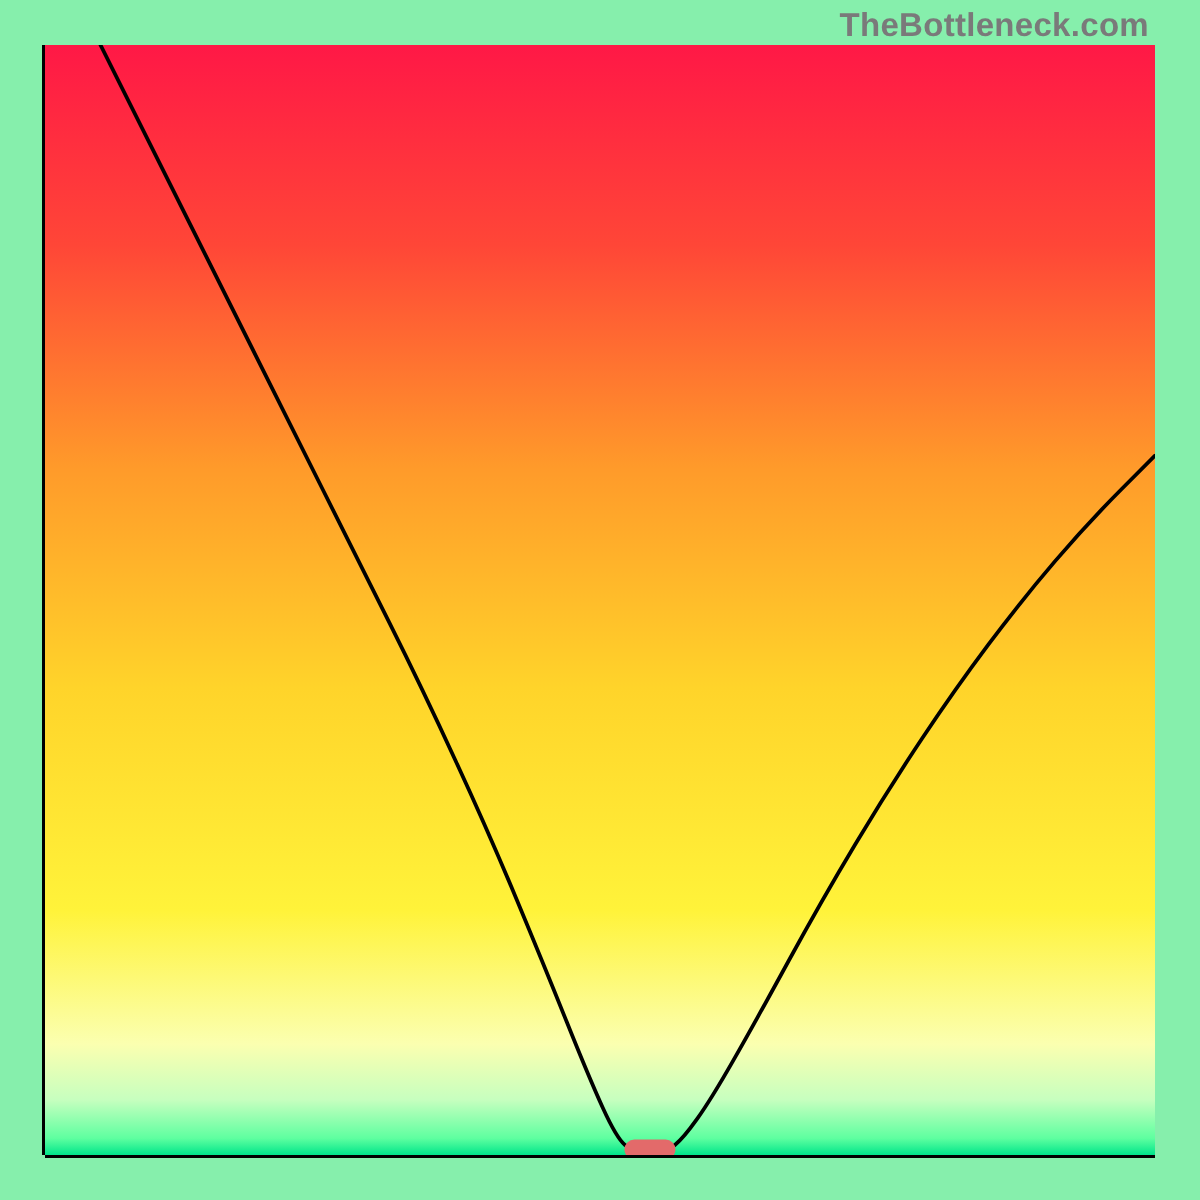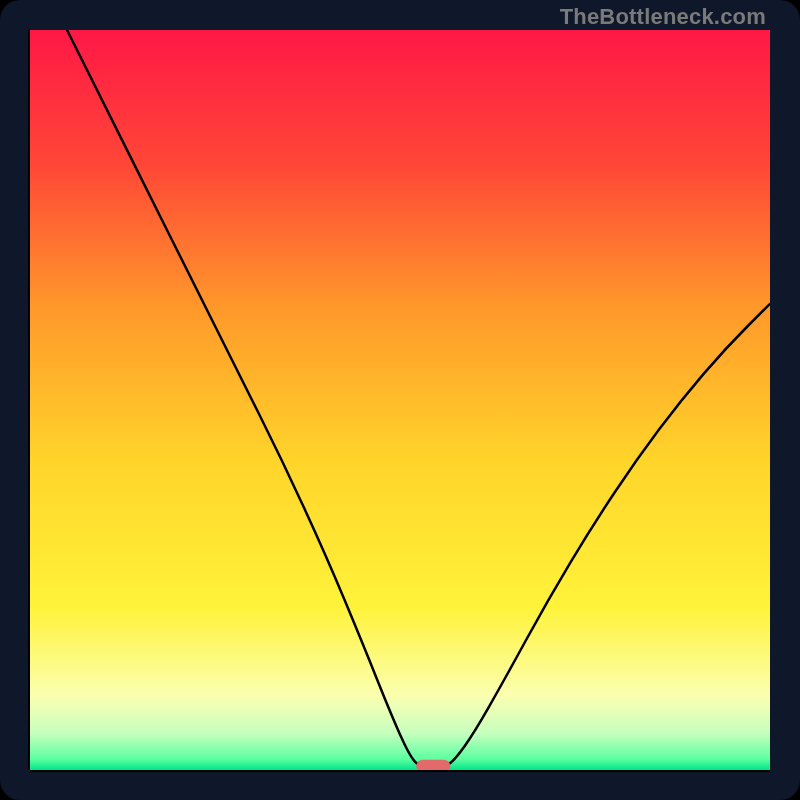--- a/index.html
+++ b/index.html
@@ -9,22 +9,21 @@
     height: 800px;
     background: #000;
     overflow: hidden;
   }
   .frame {
     position: absolute;
     left: 0;
     top: 0;
     width: 800px;
     height: 800px;
-    background: #0f172a;
-    border-radius: 20px;
+    background: #86efac;
   }
   .plot {
     position: absolute;
     left: 30px;
     top: 30px;
     width: 740px;
     height: 740px;
     overflow: hidden;
   }
   .watermark {

